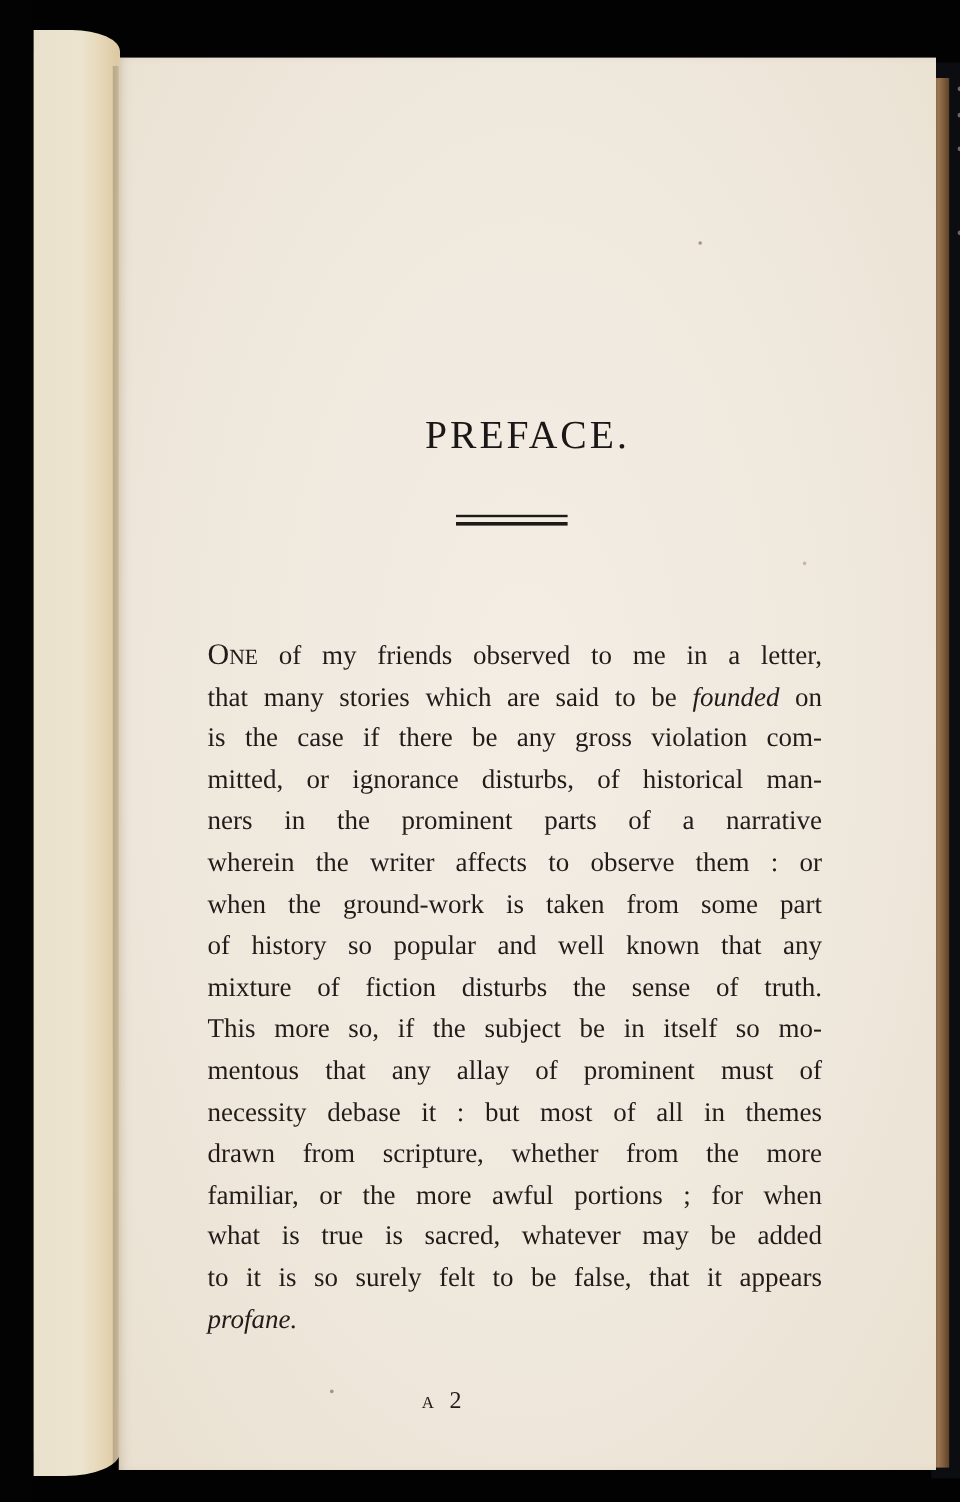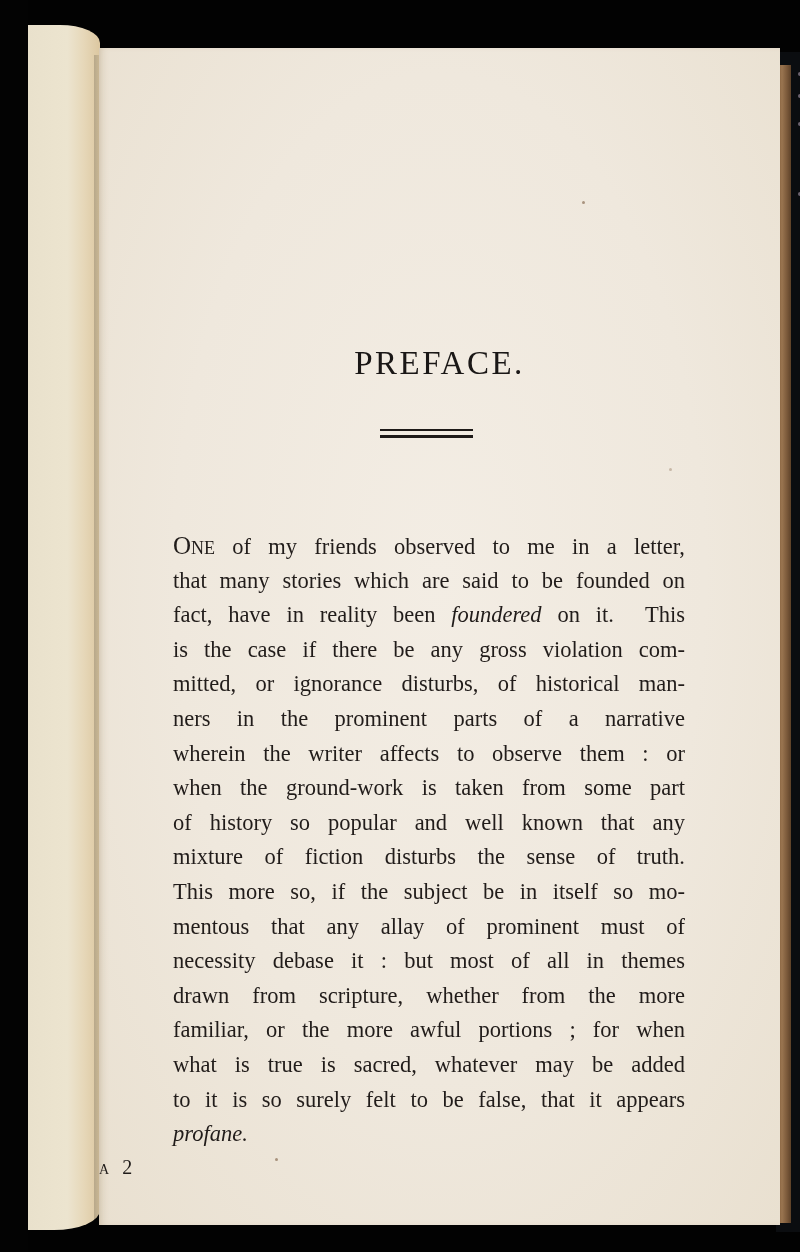--- a/index.html
+++ b/index.html
@@ -123,20 +123,21 @@
   .line span { white-space: pre; }
   .smallcaps {
     font-variant: small-caps;
     font-size: 25px;
   }
   .signature {
     position: absolute;
     left: 0;
     width: 539px;
     top: 1108px;
+    text-align: center;
     font-family: "Liberation Serif", serif;
     font-size: 20px;
     color: #1f1b19;
     letter-spacing: 1px;
   }
   .signature .sig-letter { font-size: 14px; margin-right: 12px; }
   .speck {
     position: absolute;
     width: 3px; height: 3px;
     border-radius: 50%;
@@ -164,22 +165,21 @@
 
     <h1 class="title">PREFACE.</h1>
 
     <div class="rule">
       <div class="thin"></div>
       <div class="thick"></div>
     </div>
 
     <div class="body-text" id="paragraph">
         <span class="line"><span class="smallcaps">One</span><span> of my friends observed to me in a letter,</span></span>
-        <span class="line"><span>that many stories which are said to be </span><span style="">founded</span><span> on</span></span>
-        <span class="line"><span>fact, have in reality been </span><span style="font-style: italic;">foundered</span><span> on it.  This</span></span>
+        <span class="line"><span>that many stories which are said to be </span><span style="font-style: italic;">founded</span><span> on</span></span>
         <span class="line"><span>is the case if there be any gross violation com-</span></span>
         <span class="line"><span>mitted, or ignorance disturbs, of historical man-</span></span>
         <span class="line"><span>ners in the prominent parts of a narrative</span></span>
         <span class="line"><span>wherein the writer affects to observe them : or</span></span>
         <span class="line"><span>when the ground-work is taken from some part</span></span>
         <span class="line"><span>of history so popular and well known that any</span></span>
         <span class="line"><span>mixture of fiction disturbs the sense of truth.</span></span>
         <span class="line"><span>This more so, if the subject be in itself so mo-</span></span>
         <span class="line"><span>mentous that any allay of prominent must of</span></span>
         <span class="line"><span>necessity debase it : but most of all in themes</span></span>

